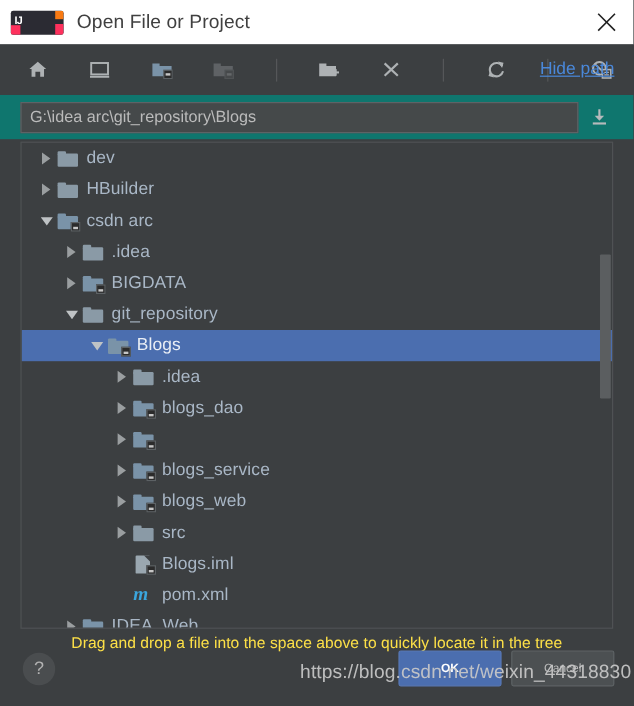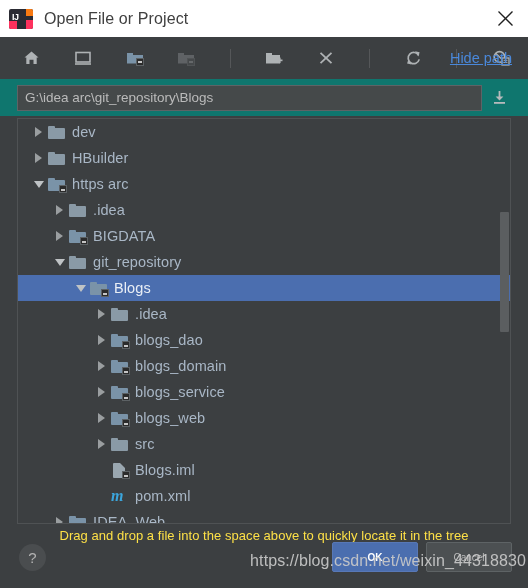--- a/index.html
+++ b/index.html
@@ -20,21 +20,21 @@
   .titlebar {
     height: 37px;
     background: #ffffff;
     display: flex;
     align-items: center;
     padding: 0 0 0 9px;
     box-sizing: border-box;
     position: relative;
   }
   .title-icon {
-    width: 24px;
+    width: 44px;
     height: 20px;
     position: relative;
     flex: 0 0 auto;
     border-radius: 2px;
     overflow: hidden;
     background: #2b2b33;
   }
   .title-icon .ij-red {
     position: absolute;
     left: 0; bottom: 0;
@@ -481,21 +481,21 @@
         <span class="arrow open">
           <i></i>
         </span>
         <span class="ficon">
           <span class="folder blue">
             <span class="tab"></span>
             <span class="body"></span>
           </span>
           <span class="badge"></span>
         </span>
-        <span class="row-label">https arc</span>
+        <span class="row-label">csdn arc</span>
       </div>
       <div class="row">
         <span class="indent" style="width: 21px;"></span>
         <span class="arrow closed">
           <i></i>
         </span>
         <span class="ficon">
           <span class="folder">
             <span class="tab"></span>
             <span class="body"></span>
@@ -576,21 +576,20 @@
         <span class="arrow closed">
           <i></i>
         </span>
         <span class="ficon">
           <span class="folder blue">
             <span class="tab"></span>
             <span class="body"></span>
           </span>
           <span class="badge"></span>
         </span>
-        <span class="row-label">blogs_domain</span>
       </div>
       <div class="row">
         <span class="indent" style="width: 63px;"></span>
         <span class="arrow closed">
           <i></i>
         </span>
         <span class="ficon">
           <span class="folder blue">
             <span class="tab"></span>
             <span class="body"></span>

